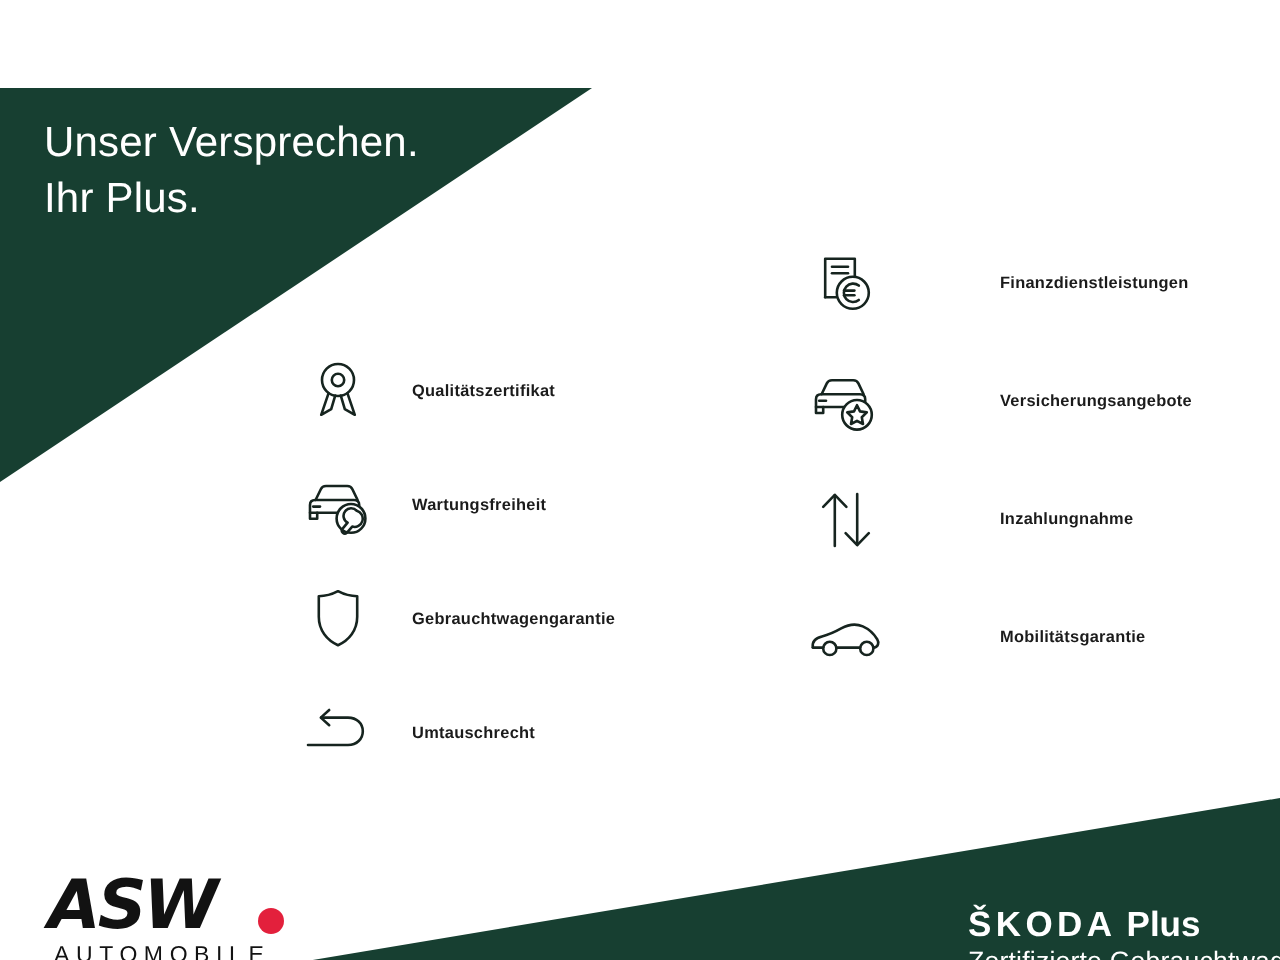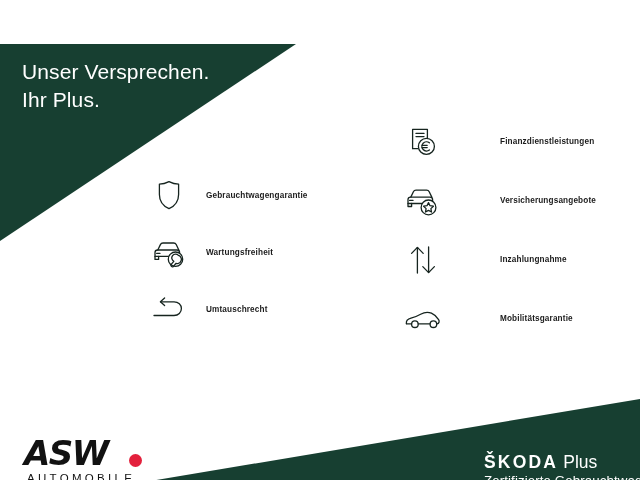--- a/index.html
+++ b/index.html
@@ -61,21 +61,21 @@
     font-weight:400;
   }
 
   
   .skoda{position:absolute;left:484px;top:408px;}
   .skoda-line1{
     font-size:17.5px;color:#ffffff;line-height:20px;white-space:nowrap;
     letter-spacing:.2px;
   }
   .skoda-line1 .mark{font-weight:700;letter-spacing:2.2px;}
-  .skoda-line1 .plus{font-weight:400;letter-spacing:0;}
+  .skoda-line1 .plus{font-weight:700;letter-spacing:0;}
   .skoda-line2{
     font-size:13.3px;color:#ffffff;line-height:16px;
     white-space:nowrap;letter-spacing:.1px;margin-top:1px;
   }
 </style>
 </head>
 <body>
 
 <div id="stage">
 
@@ -87,31 +87,30 @@
   </svg>
 
   <div class="header-text">
     <span>Unser Versprechen.</span>
     <span class="l2">Ihr Plus.</span>
   </div>
 
   <div class="col col-left">
 
 
-
-    <div class="feature">
-      <span class="ico">
-        <svg width="34" height="34" viewBox="0 0 34 34" fill="none" stroke="#16241f" stroke-width="1.3" stroke-linecap="round" stroke-linejoin="round">
-          <path d="M17 3.6 C13.6 5.4 10.4 6.1 7.4 6.1 V16.4
-                   C7.4 23.2 11.5 28.1 17 30.6
-                   C22.5 28.1 26.6 23.2 26.6 16.4 V6.1
-                   C23.6 6.1 20.4 5.4 17 3.6 Z"></path>
-        </svg>
-      </span>
-      <span class="lbl">Gebrauchtwagengarantie</span>
+    <div class="feature">
+      <span class="ico">
+        <svg width="34" height="34" viewBox="0 0 34 34" fill="none" stroke="#16241f" stroke-width="1.3" stroke-linecap="round" stroke-linejoin="round">
+          <circle cx="17" cy="12" r="8"></circle>
+          <circle cx="17" cy="12" r="3.1"></circle>
+          <path d="M12.3 18.6 L8.6 29.4 L13.6 26.6 L15.6 19.8"></path>
+          <path d="M21.7 18.6 L25.4 29.4 L20.4 26.6 L18.4 19.8"></path>
+        </svg>
+      </span>
+      <span class="lbl">Qualitätszertifikat</span>
     </div>
 
     <div class="feature">
       <span class="ico">
         <svg width="38" height="34" viewBox="0 0 38 34" fill="none" stroke="#16241f" stroke-width="1.3" stroke-linecap="round" stroke-linejoin="round">
           <path d="M5 17.5 C5 16 6 15 7.6 15 H27 C28.6 15 29.6 16 29.6 17.5 V21.4 H5 Z"></path>
           <path d="M7.8 15 L10.4 9.6 C10.9 8.5 11.8 8 13 8 H23.6
                    C24.8 8 25.7 8.5 26.2 9.6 L28.8 15"></path>
           <path d="M5 21.4 V24.4 H8.6 V21.4"></path>
           <path d="M6.6 18.3 H10"></path>
@@ -120,20 +119,32 @@
           <path d="M28.4 20.4 a3.8 3.8 0 1 0 -4.6 5.9 l-2.6 3.1
                    a1.5 1.5 0 0 0 2.2 2 l2.7 -3.1
                    a3.8 3.8 0 0 0 2.3 -7.9 Z"></path>
         </svg>
       </span>
       <span class="lbl">Wartungsfreiheit</span>
     </div>
 
     <div class="feature">
       <span class="ico">
+        <svg width="34" height="34" viewBox="0 0 34 34" fill="none" stroke="#16241f" stroke-width="1.3" stroke-linecap="round" stroke-linejoin="round">
+          <path d="M17 3.6 C13.6 5.4 10.4 6.1 7.4 6.1 V16.4
+                   C7.4 23.2 11.5 28.1 17 30.6
+                   C22.5 28.1 26.6 23.2 26.6 16.4 V6.1
+                   C23.6 6.1 20.4 5.4 17 3.6 Z"></path>
+        </svg>
+      </span>
+      <span class="lbl">Gebrauchtwagengarantie</span>
+    </div>
+
+    <div class="feature">
+      <span class="ico">
         <svg width="38" height="28" viewBox="0 0 38 28" fill="none" stroke="#16241f" stroke-width="1.3" stroke-linecap="round" stroke-linejoin="round">
           <path d="M4 20.5 H24 C28.4 20.5 31.4 17.5 31.4 13.6
                    C31.4 9.7 28.4 6.8 24 6.8 H10.6"></path>
           <path d="M14.6 3 L10.4 6.8 L14.6 10.6"></path>
         </svg>
       </span>
       <span class="lbl">Umtauschrecht</span>
     </div>
 
   </div>

